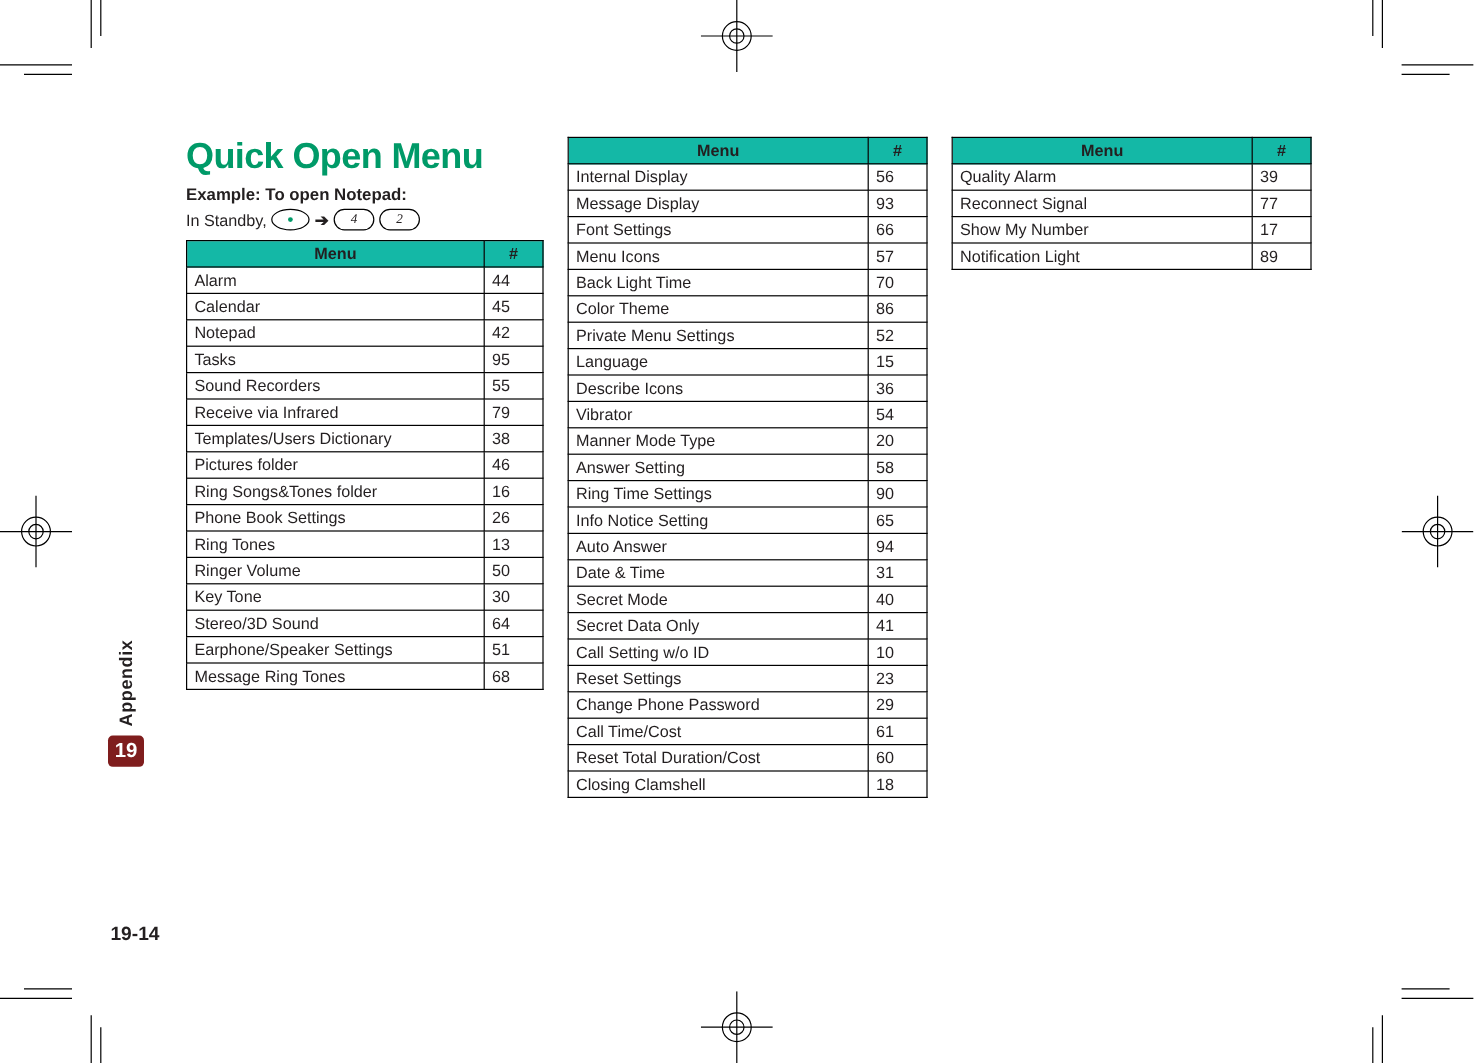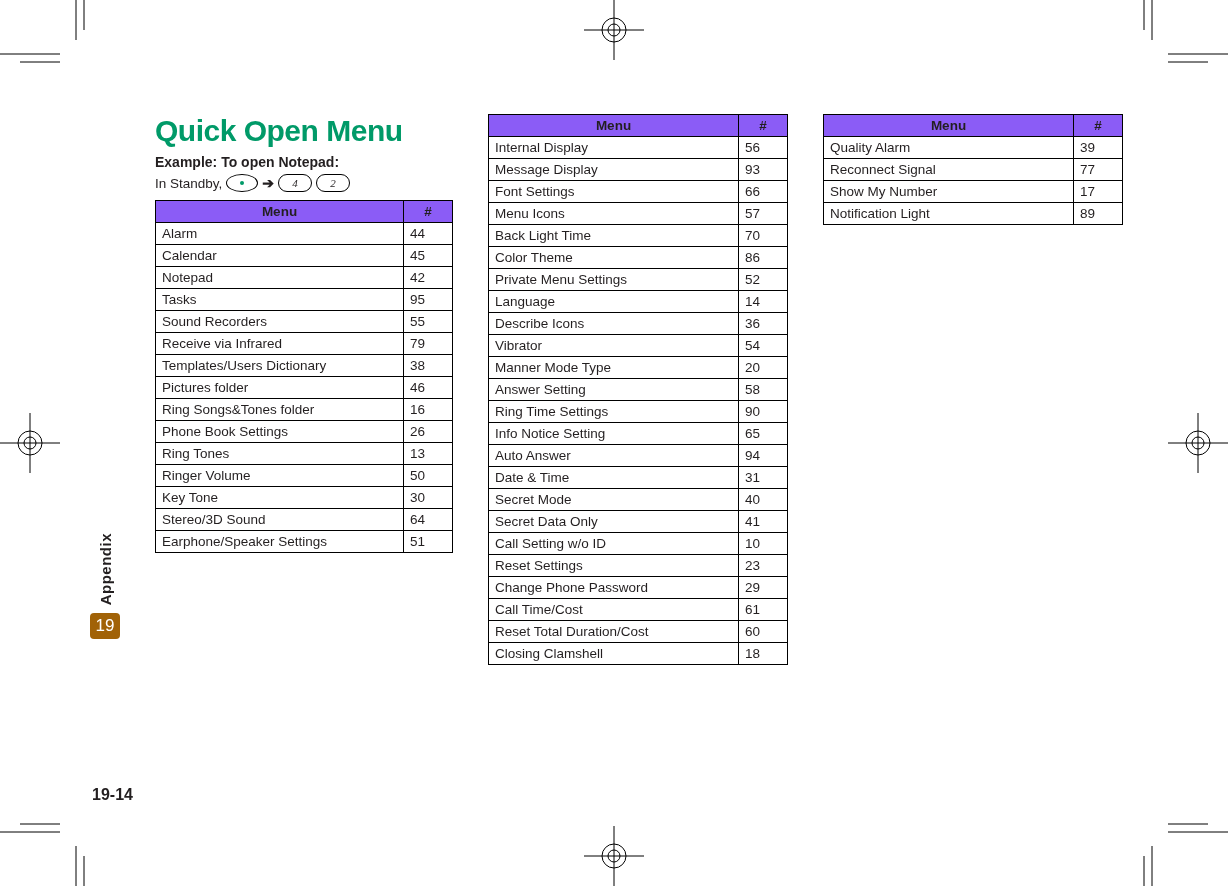--- a/index.html
+++ b/index.html
@@ -43,47 +43,47 @@
   }
   .side-tab .rotated {
     writing-mode: vertical-rl;
     transform: rotate(180deg);
     font-weight: 600;
     font-size: 15px;
     letter-spacing: 0.5px;
   }
   .side-tab .chapter-badge {
     margin-top: 8px;
-    background: #a16207;
+    background: #7f1d1d;
     color: #fff;
-    font-weight: 400;
+    font-weight: 700;
     font-size: 17px;
     width: 30px;
     height: 26px;
     display: flex;
     align-items: center;
     justify-content: center;
     border-radius: 4px;
   }
 
   .footer {
     position: absolute;
     left: 92px;
-    bottom: 82px;
+    bottom: 98px;
     font-weight: 600;
     font-size: 16px;
   }
 
   .content {
     position: absolute;
     left: 155px;
     top: 114px;
     right: 92px;
     display: flex;
-    gap: 35px;
+    gap: 20px;
     align-items: flex-start;
   }
 
   .col {
     width: 300px;
   }
   .col:first-child { width: 298px; }
 
   h1.title {
     margin: 0 0 6px 0;
@@ -147,21 +147,21 @@
   .hand {
     font-size: 13px;
   }
 
   table.menu {
     border-collapse: collapse;
     width: 100%;
     font-size: 13.5px;
   }
   table.menu th {
-    background: #8b5cf6;
+    background: #14b8a6;
     font-weight: 700;
     text-align: center;
     border: 1px solid #000;
     padding: 3px 6px;
   }
   table.menu td {
     border: 1px solid #000;
     padding: 3px 6px;
   }
   table.menu td:last-child {
@@ -312,20 +312,24 @@
               <td>30</td>
             </tr>
             <tr>
               <td>Stereo/3D Sound</td>
               <td>64</td>
             </tr>
             <tr>
               <td>Earphone/Speaker Settings</td>
               <td>51</td>
             </tr>
+            <tr>
+              <td>Message Ring Tones</td>
+              <td>68</td>
+            </tr>
           </tbody>
       </table>
     </div>
 
     <div class="col">
       <table class="menu">
         <thead>
           <tr>
             <th>Menu</th>
             <th>#</th>
@@ -355,21 +359,21 @@
             <tr>
               <td>Color Theme</td>
               <td>86</td>
             </tr>
             <tr>
               <td>Private Menu Settings</td>
               <td>52</td>
             </tr>
             <tr>
               <td>Language</td>
-              <td>14</td>
+              <td>15</td>
             </tr>
             <tr>
               <td>Describe Icons</td>
               <td>36</td>
             </tr>
             <tr>
               <td>Vibrator</td>
               <td>54</td>
             </tr>
             <tr>

